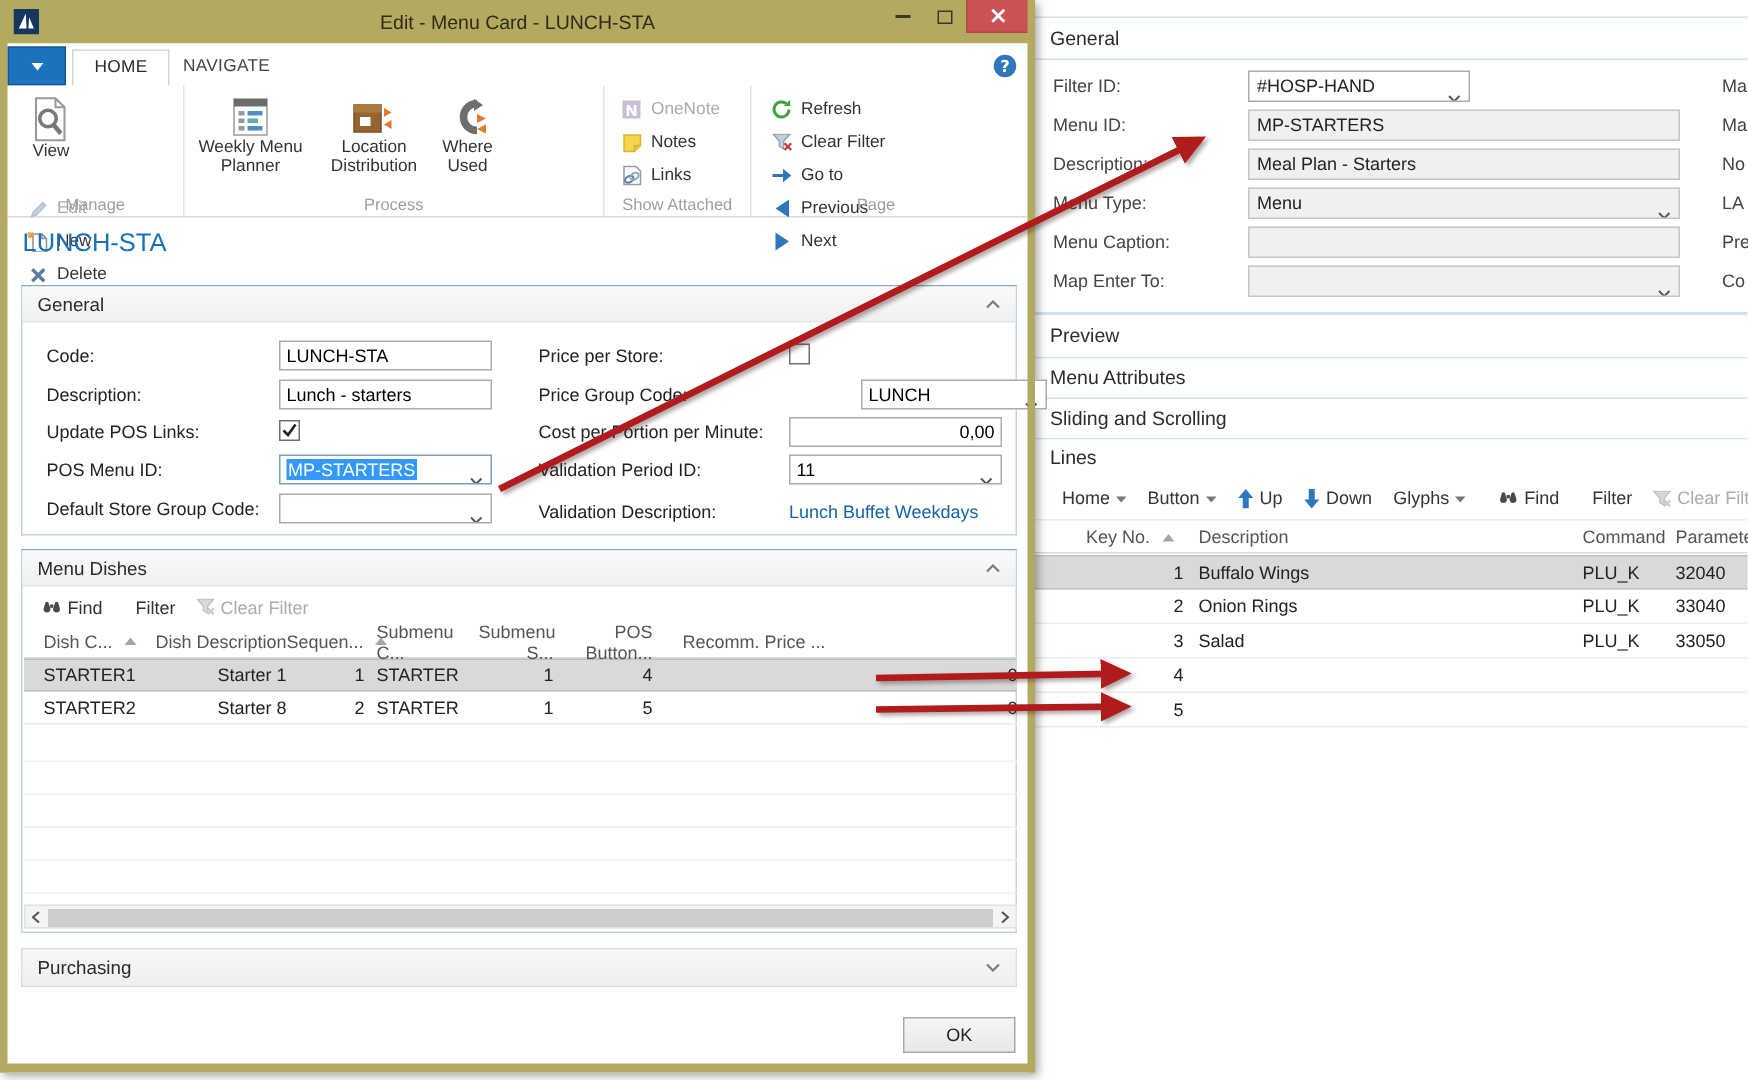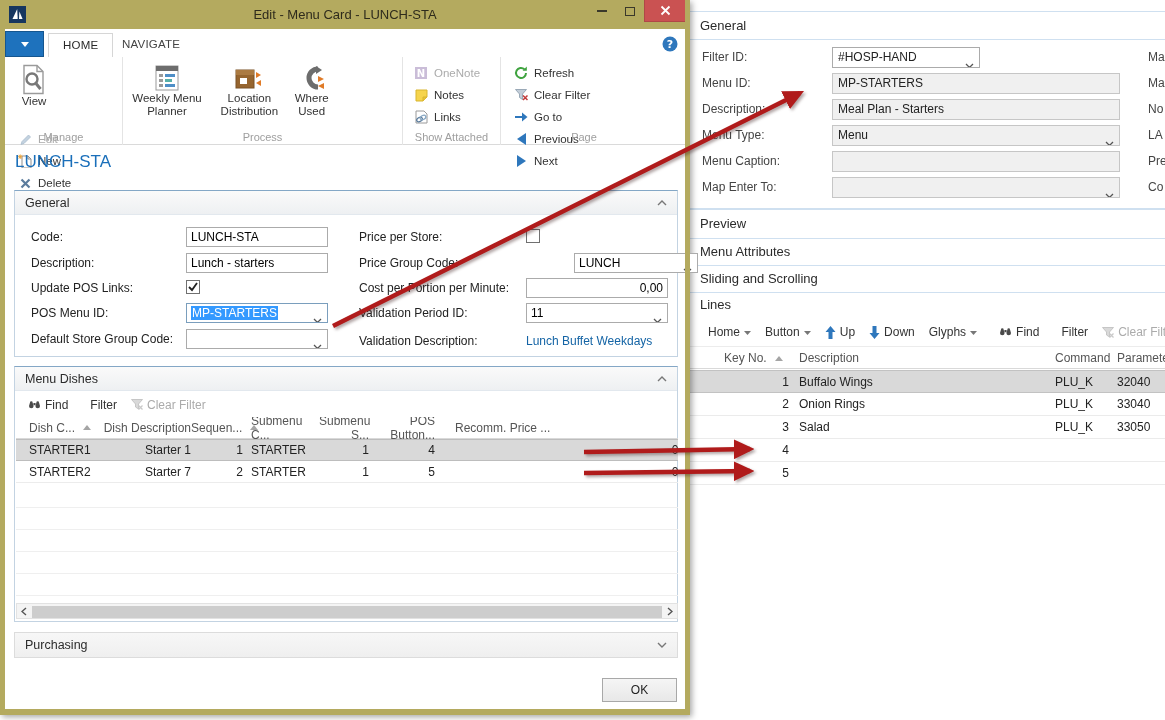--- a/index.html
+++ b/index.html
@@ -573,21 +573,21 @@
         <span class="c2">Starter 1</span>
         <span class="c3">1</span>
         <span class="c4">STARTER</span>
         <span class="c5">1</span>
         <span class="c6">4</span>
         <span class="c7">0,00</span>
       </div>
       <div class="dgr">
         <span class="c0"></span>
         <span class="c1">STARTER2</span>
-        <span class="c2">Starter 7</span>
+        <span class="c2">Starter 8</span>
         <span class="c3">2</span>
         <span class="c4">STARTER</span>
         <span class="c5">1</span>
         <span class="c6">5</span>
         <span class="c7">0,00</span>
       </div>
     </div>
     <div class="emptyline" style="top:140px;"></div>
     <div class="emptyline" style="top:162px;"></div>
     <div class="emptyline" style="top:184px;"></div>

